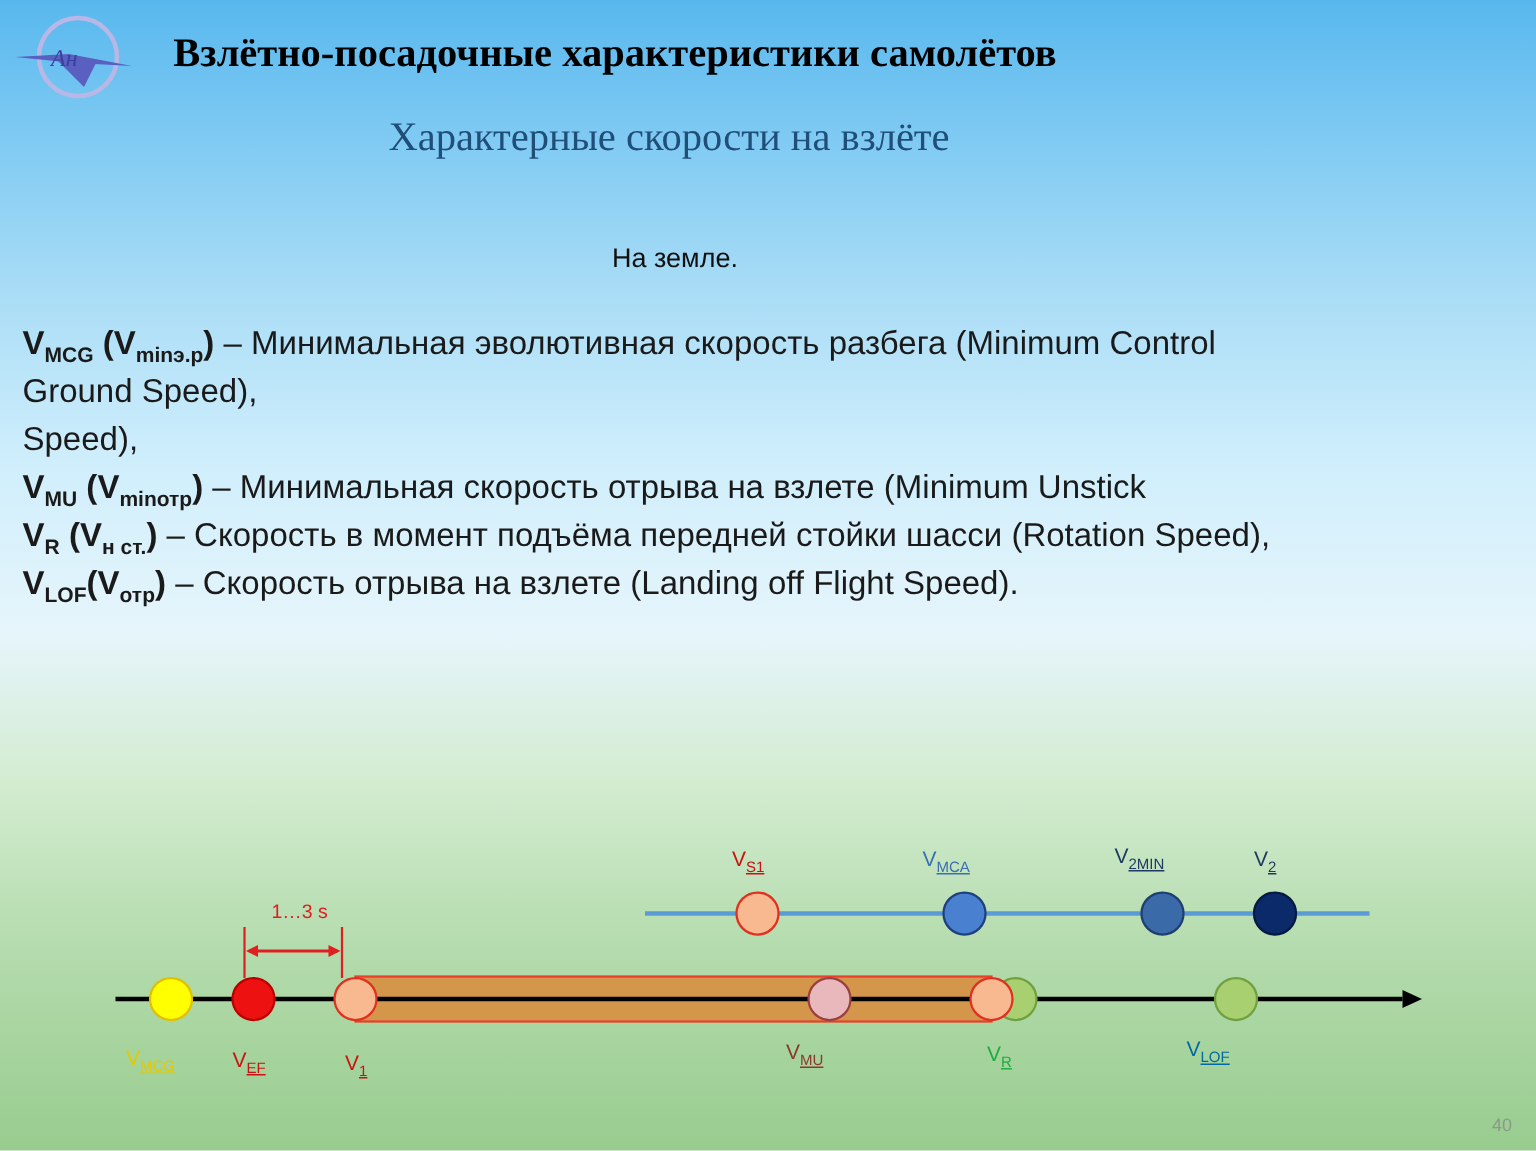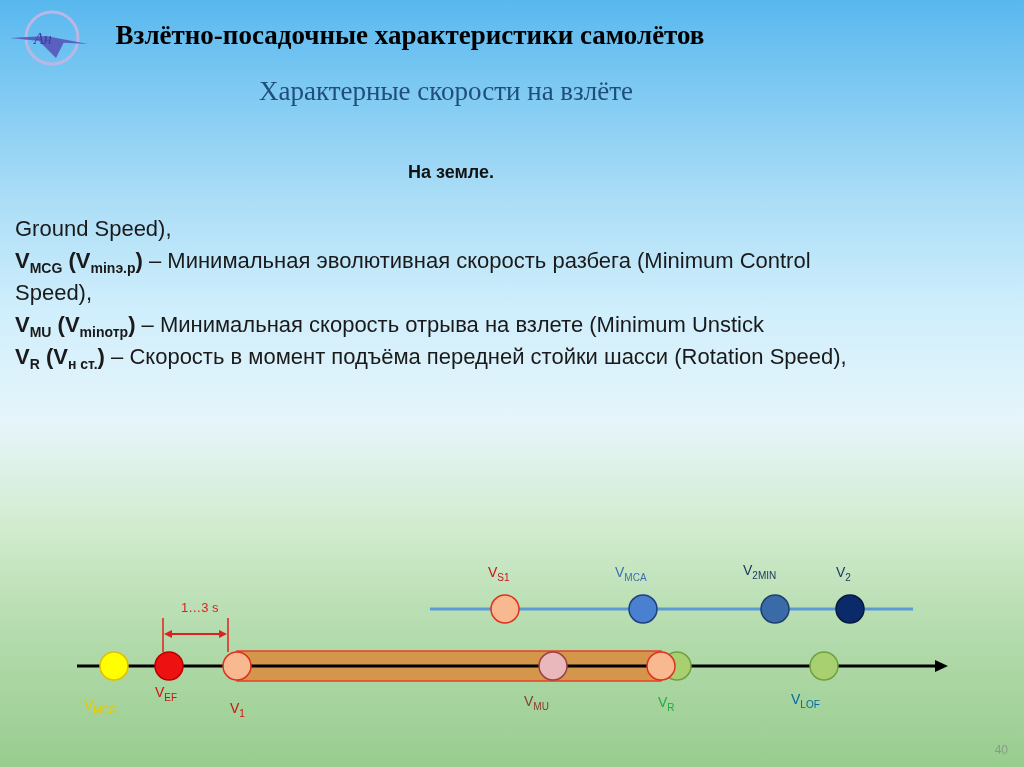--- a/index.html
+++ b/index.html
@@ -11,54 +11,55 @@
   .logo { position: absolute; left: 6px; top: 8px; width: 88px; height: 60px; }
   .title {
     position: absolute; left: 0; width: 820px; top: 20px; text-align: center;
     font-family: "Liberation Serif", serif; font-weight: bold; font-size: 27px; color: #000;
   }
   .subtitle {
     position: absolute; left: 0; width: 892px; top: 76px; text-align: center;
     font-family: "Liberation Serif", serif; font-size: 27px; color: #1f4e79;
   }
   .section {
-    position: absolute; left: 408px; top: 162px; font-weight: bold; font-size: 18px; color: #111; text-align: right;
+    position: absolute; left: 408px; top: 162px; font-weight: normal; font-size: 18px; color: #111; text-align: right;
   }
   .defs {
     position: absolute; left: 15px; top: 213px; width: 990px;
     font-size: 22px; line-height: 32px; color: #1a1a1a;
   }
   .defs .line { white-space: nowrap; }
   .defs b { font-weight: bold; }
   .defs sub { font-size: 14px; font-weight: bold; vertical-align: -5px; line-height: 0; }
   .diagram { position: absolute; left: 0; top: 540px; width: 1024px; height: 220px; }
   .lbl { position: absolute; font-size: 14px; white-space: nowrap; }
-  .lbl sub { font-size: 10px; vertical-align: -4px; line-height: 0; }
+  .lbl sub { font-size: 10px; vertical-align: -4px; line-height: 0; text-decoration: underline; }
   .page-num { position: absolute; right: 16px; bottom: 10px; font-size: 12px; color: #8a9a8a; }
 </style>
 </head>
 <body>
 
 <svg class="logo" viewBox="0 0 88 60">
   <ellipse cx="46" cy="30" rx="26" ry="26" fill="none" stroke="#b9b7e6" stroke-width="3"></ellipse>
   <path d="M4 30 L40 28 L82 36 L44 34 Z" fill="#5a60c0"></path>
   <path d="M30 30 L50 50 L58 34 Z" fill="#5a60c0"></path>
   <text x="28" y="36" font-size="16" font-style="italic" fill="#3a40a0" font-family="Liberation Serif, serif">Ан</text>
 </svg>
 
 <div class="title">Взлётно-посадочные характеристики самолётов</div>
 <div class="subtitle">Характерные скорости на взлёте</div>
 <div class="section">На земле.</div>
 
 <div class="defs">
+  <div class="line"><b><span>V</span><sub>MCG</sub> (<span>V</span><sub>minэ.р</sub>)</b><span> – Минимальная эволютивная скорость разбега (Minimum Control</span></div>
   <div class="line">Ground Speed),</div>
-  <div class="line"><b><span>V</span><sub>MCG</sub> (<span>V</span><sub>minэ.р</sub>)</b><span> – Минимальная эволютивная скорость разбега (Minimum Control</span></div>
   <div class="line">Speed),</div>
   <div class="line"><b><span>V</span><sub>MU</sub> (<span>V</span><sub>minотр</sub>)</b><span> – Минимальная скорость отрыва на взлете (Minimum Unstick</span></div>
   <div class="line"><b><span>V</span><sub>R</sub> (<span>V</span><sub>н ст.</sub>)</b><span> – Скорость в момент подъёма передней стойки шасси (Rotation Speed),</span></div>
+  <div class="line"><b><span>V</span><sub>LOF</sub>(<span>V</span><sub>отр</sub>)</b><span> – Скорость отрыва на взлете (Landing off  Flight Speed).</span></div>
 </div>
 
 <div class="diagram">
   <svg width="1024" height="220" style="position:absolute;left:0;top:0">
 
     <line x1="430" y1="69" x2="913" y2="69" stroke="#5b9bd5" stroke-width="3"></line>
 
     <rect x="237" y="111" width="424" height="30" fill="#d4964a" stroke="#e8402a" stroke-width="1.5"></rect>
 
     <line x1="77" y1="126" x2="935" y2="126" stroke="#000" stroke-width="3"></line>
@@ -85,20 +86,20 @@
   </svg>
 
   <div class="lbl" style="left:181px;top:60px;color:#e02020;font-size:13px">1…3 s</div>
 
   <div class="lbl" style="left:488px;top:24px;color:#cc1111"><span>V</span><sub>S1</sub></div>
   <div class="lbl" style="left:615px;top:24px;color:#3a70b0"><span>V</span><sub>MCA</sub></div>
   <div class="lbl" style="left:743px;top:22px;color:#1f3a60"><span>V</span><sub>2MIN</sub></div>
   <div class="lbl" style="left:836px;top:24px;color:#1f3a60"><span>V</span><sub>2</sub></div>
 
   <div class="lbl" style="left:84px;top:157px;color:#e8c800"><span>V</span><sub>MCG</sub></div>
-  <div class="lbl" style="left:155px;top:144px;color:#cc1111"><span>V</span><sub>EF</sub></div>
+  <div class="lbl" style="left:155px;top:158px;color:#cc1111"><span>V</span><sub>EF</sub></div>
   <div class="lbl" style="left:230px;top:160px;color:#cc1111"><span>V</span><sub>1</sub></div>
   <div class="lbl" style="left:524px;top:153px;color:#8a3a2a"><span>V</span><sub>MU</sub></div>
   <div class="lbl" style="left:658px;top:154px;color:#22aa44"><span>V</span><sub>R</sub></div>
   <div class="lbl" style="left:791px;top:151px;color:#0369a1"><span>V</span><sub>LOF</sub></div>
 </div>
 
 <div class="page-num">40</div>
 
 </body></html>

